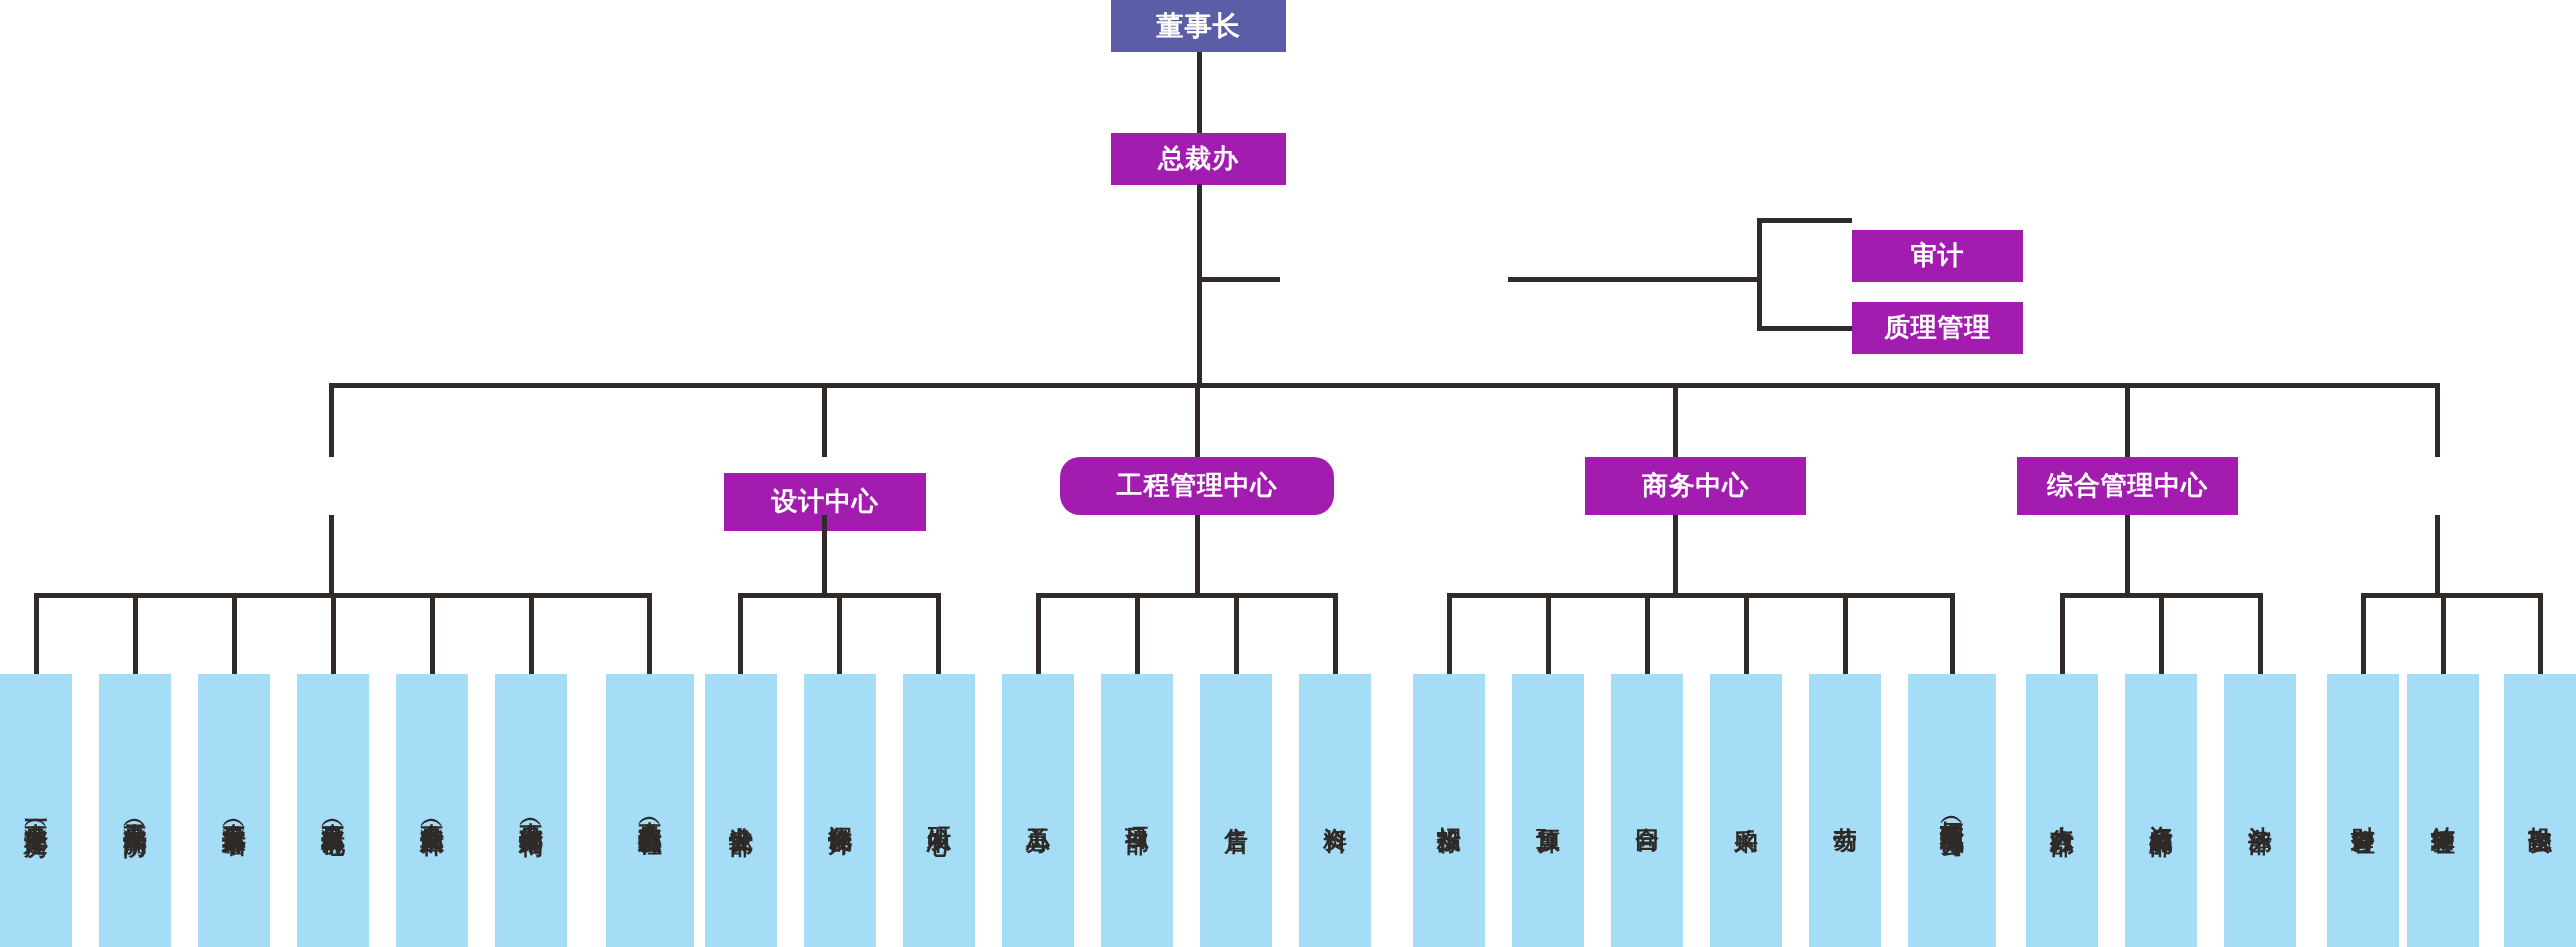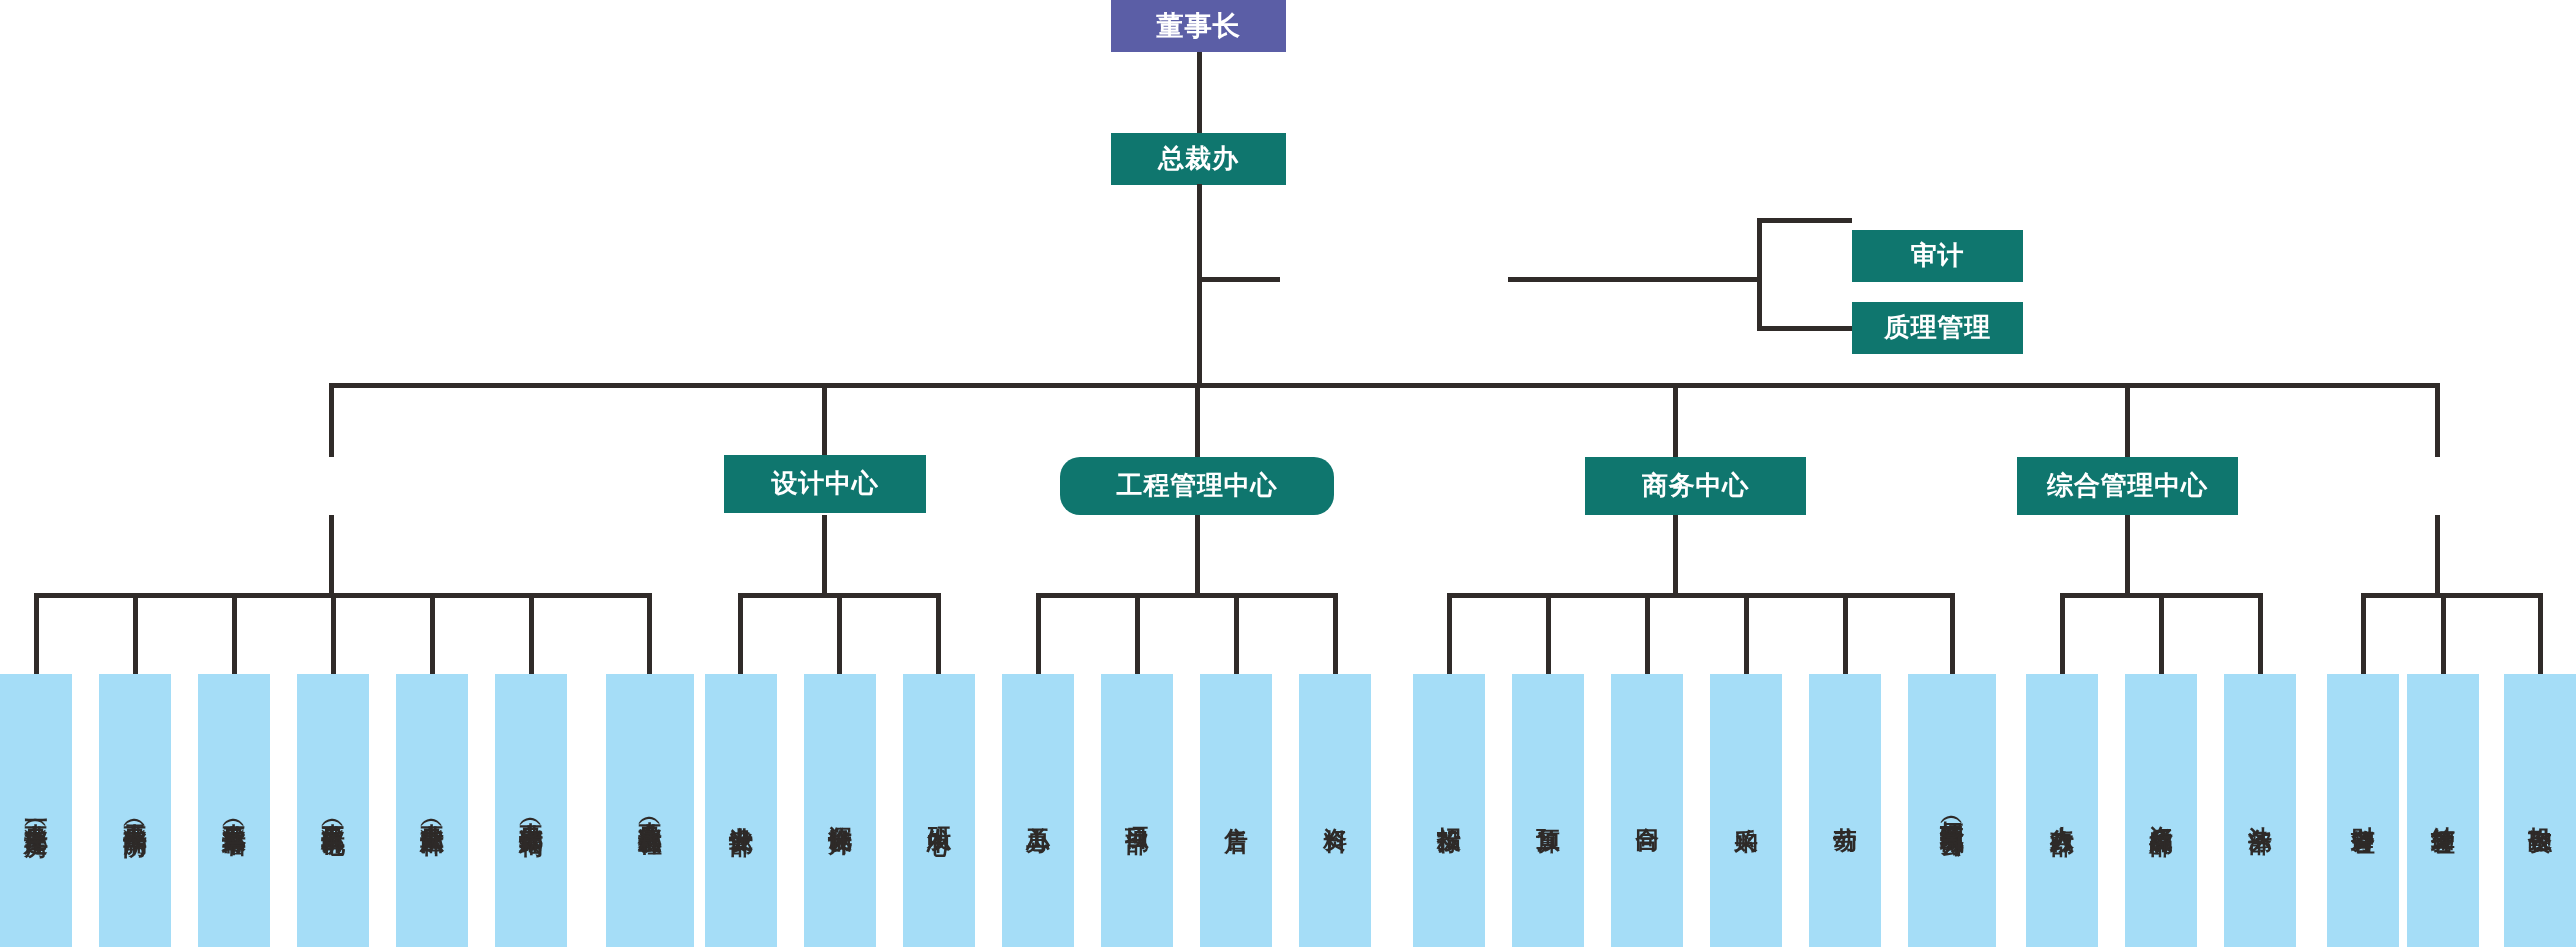--- a/index.html
+++ b/index.html
@@ -22,21 +22,21 @@
     letter-spacing:0.8px;
     line-height:1.15;
     white-space:nowrap;
   }
   .node.root{
     background:#5b5ea6;
     font-size:27.4px;
     font-weight:bold;
   }
   .node.lvl2,.node.lvl3,.node.center{
-    background:#0f766e;
+    background:#a21caf;
     font-size:26px;
     font-weight:bold;
   }
   .node.center{font-size:26px;}
 
   
   .leaf{
     position:absolute;
     box-sizing:border-box;
     background:#a5ddf7;
@@ -76,21 +76,21 @@
     <div class="ln hline" style="left: 1757px; top: 326px; width: 95px;"></div>
     <div class="node lvl3" style="left: 1852px; top: 194px; width: 171px; height: 52px; margin-top: 36px;">
       <span>审计</span>
     </div>
     <div class="node lvl3" style="left: 1852px; top: 302px; width: 171px; height: 52px;">
       <span>质理管理</span>
     </div>
     <div class="ln hline" style="left: 329px; top: 383px; width: 2111px;"></div>
     <div class="ln vline" style="left: 329px; top: 383px; height: 74px;"></div>
     <div class="ln vline" style="left: 822px; top: 383px; height: 74px;"></div>
-    <div class="node center" style="left: 724px; top: 455px; width: 202px; height: 58px;">
+    <div class="node center" style="left: 724px; top: 473px; width: 202px; height: 58px;">
       <span>设计中心</span>
     </div>
     <div class="ln vline" style="left: 1195px; top: 383px; height: 74px;"></div>
     <div class="node center" style="left: 1060px; top: 457px; width: 274px; height: 58px; border-radius: 20px;">
       <span>工程管理中心</span>
     </div>
     <div class="ln vline" style="left: 1673px; top: 383px; height: 74px;"></div>
     <div class="node center" style="left: 1565px; top: 457px; width: 221px; height: 58px; margin-left: 20px;">
       <span>商务中心</span>
     </div>

